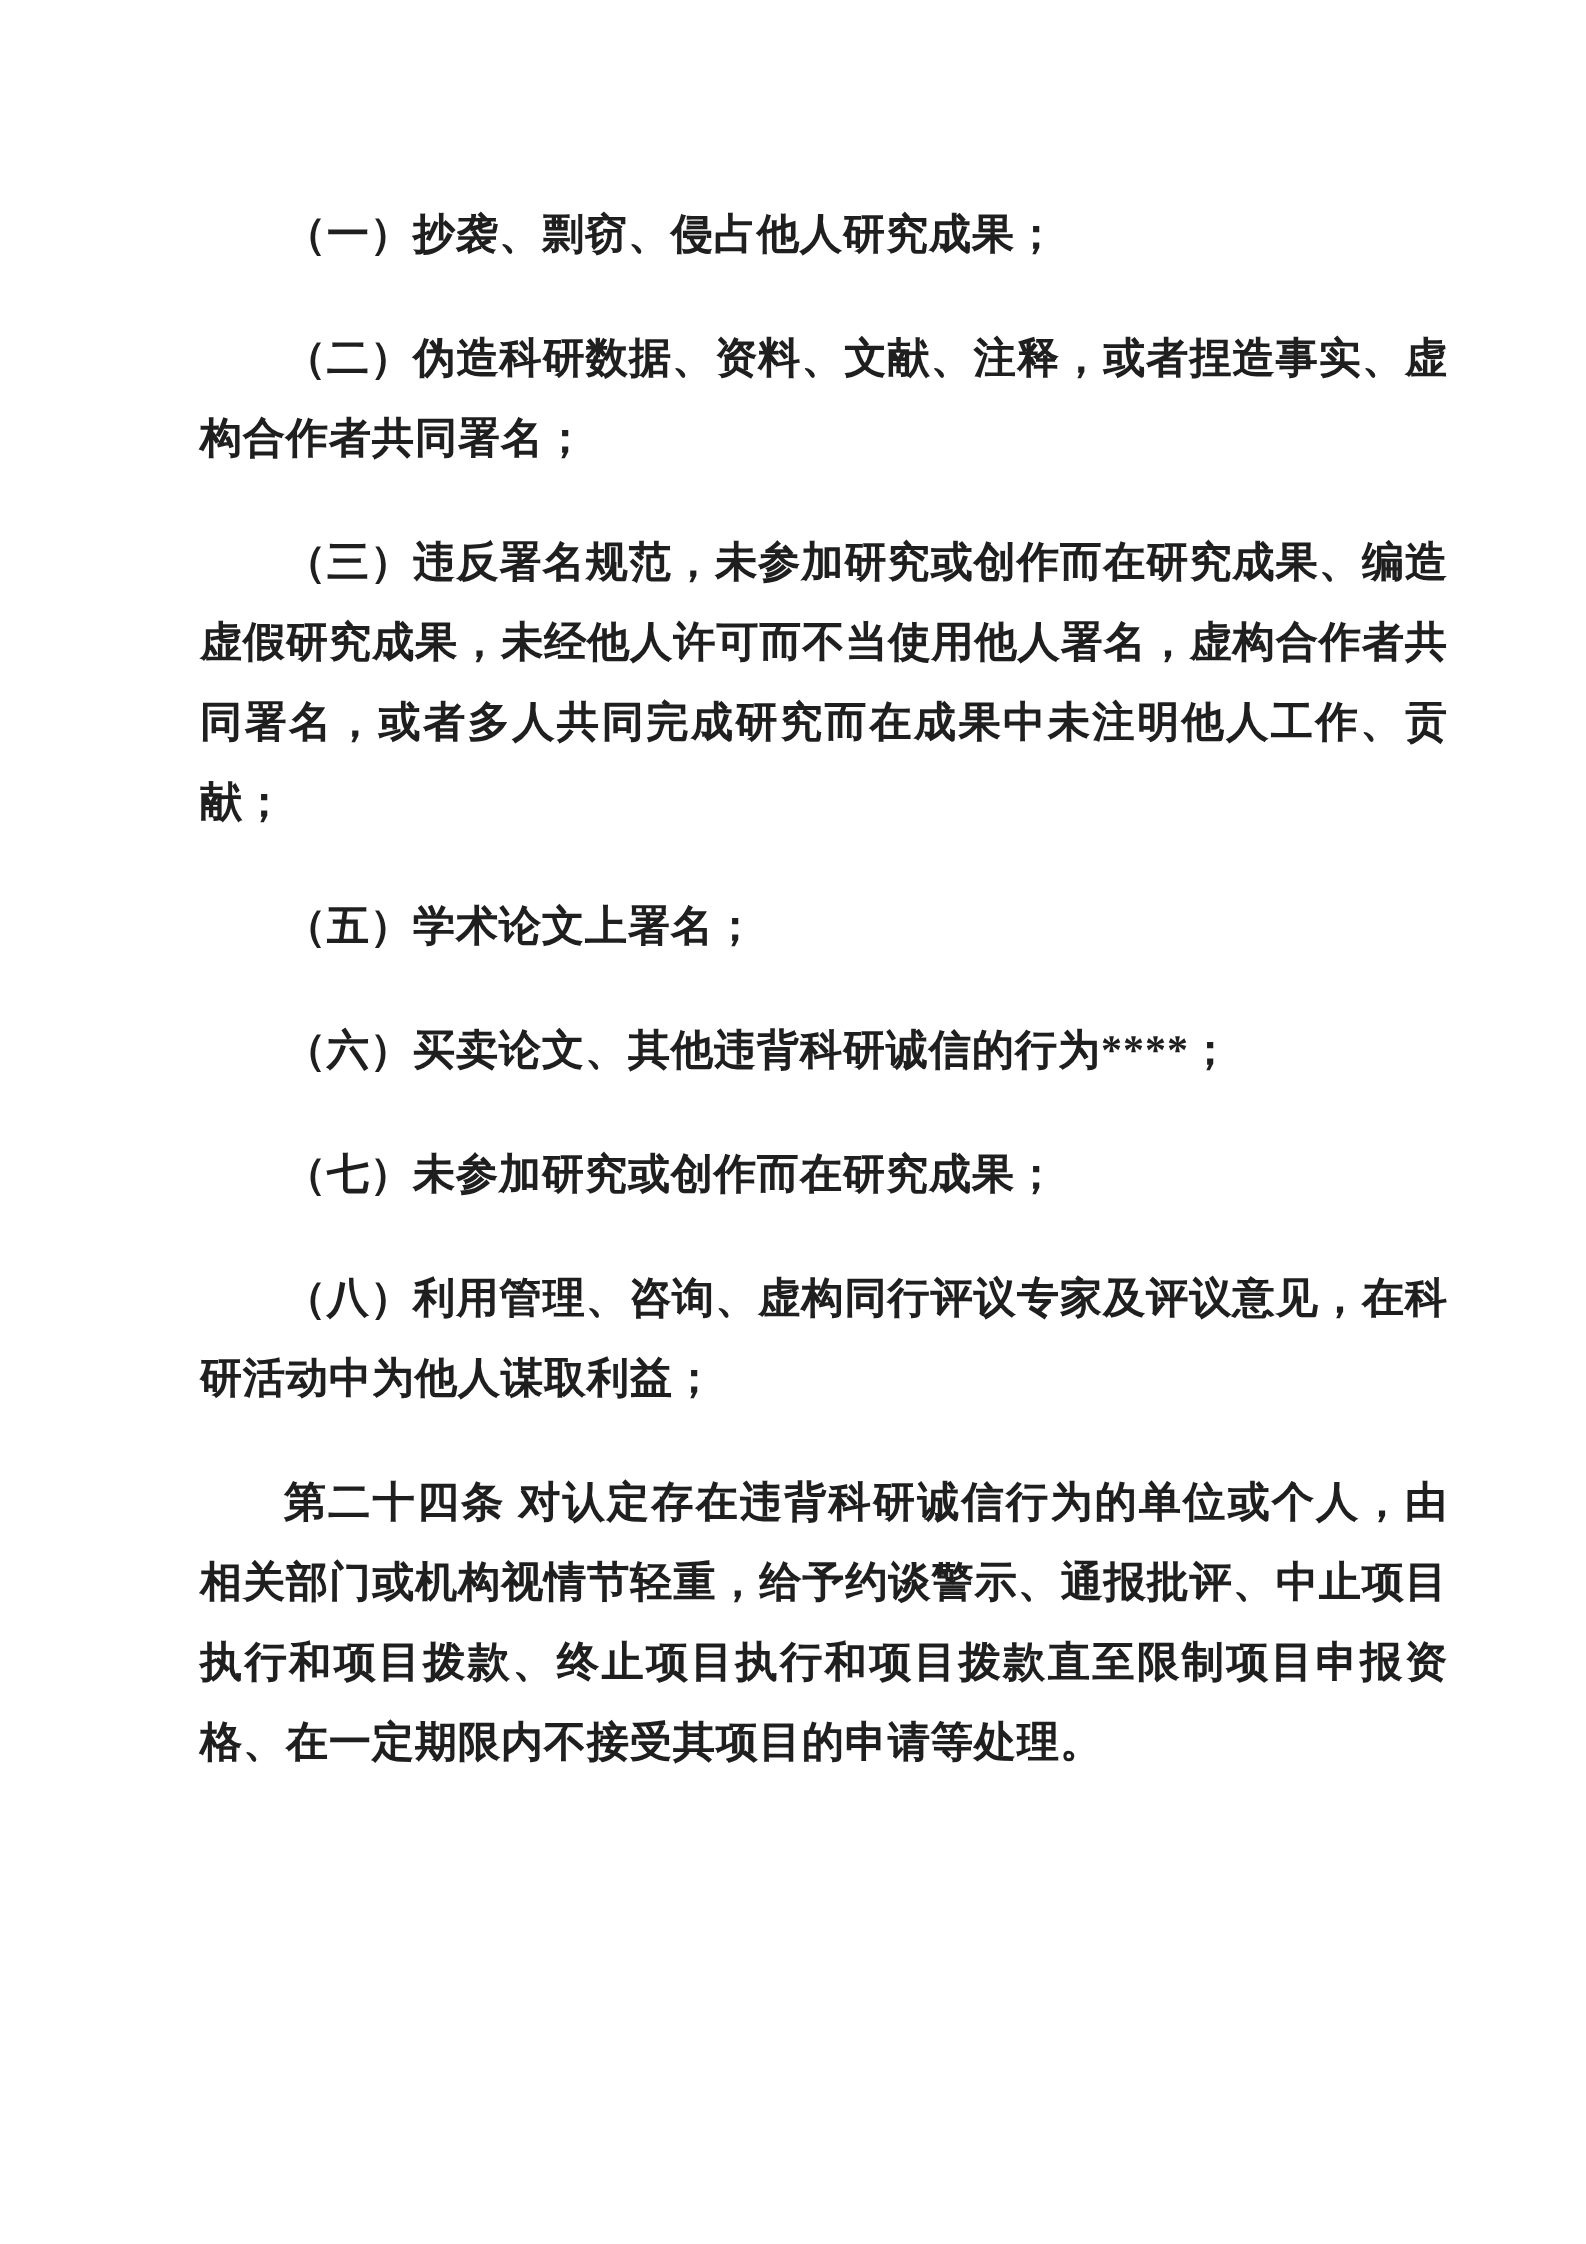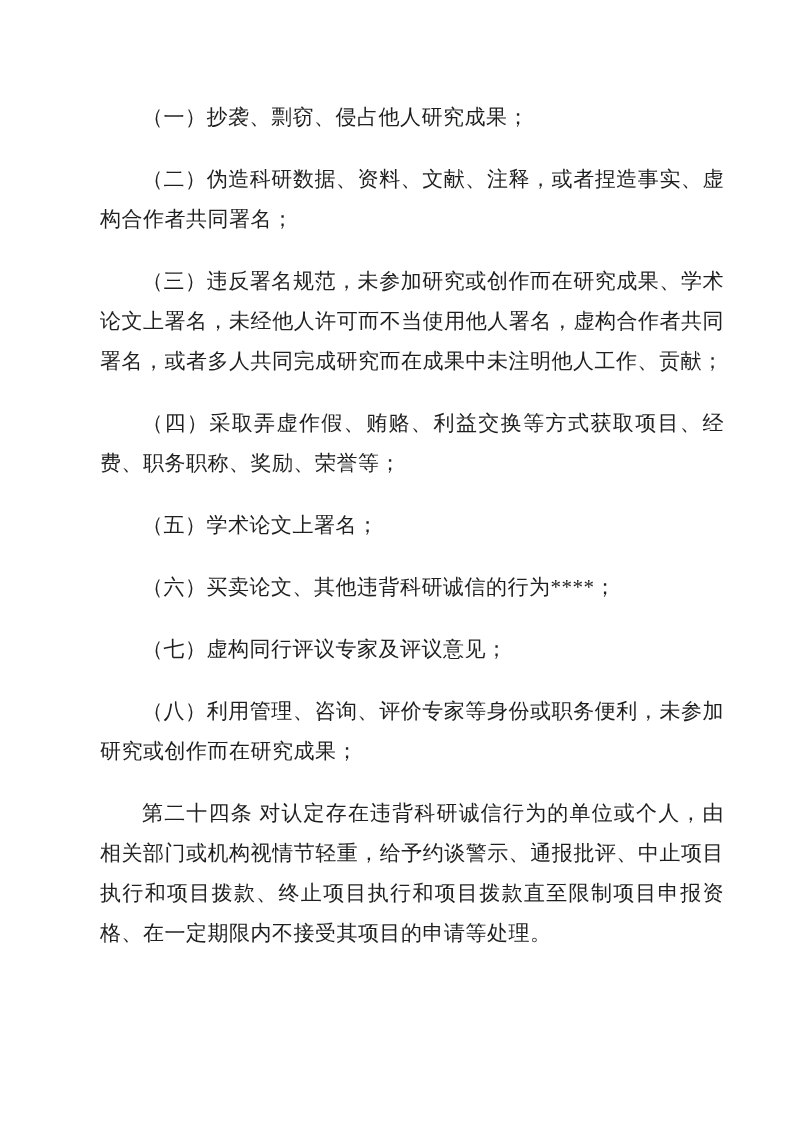--- a/index.html
+++ b/index.html
@@ -13,20 +13,21 @@
     overflow: hidden;
   }
   .page {
     box-sizing: border-box;
     width: 793px;
     height: 1122px;
     background: #ffffff;
     padding: 97px 69px 40px 100px;
     font-family: "Liberation Serif", "DejaVu Serif", serif;
     color: #1f1f1f;
+    font-weight: bold;
   }
   .doc-body p.para {
     margin: 0 0 22px 0;
     font-size: 21px;
     line-height: 40px;
     letter-spacing: 0.5px;
     text-align: justify;
     text-indent: 42px; 
     word-break: break-all;
   }
@@ -34,21 +35,20 @@
     margin-bottom: 16px;
   }
 </style>
 </head>
 <body>
 
 <div class="page" style="background: rgb(255, 255, 255); color: rgb(31, 31, 31);">
   <div class="doc-body" id="doc-body">
       <p class="para">（一）抄袭、剽窃、侵占他人研究成果；</p>
       <p class="para">（二）伪造科研数据、资料、文献、注释，或者捏造事实、虚构合作者共同署名；</p>
-      <p class="para">（三）违反署名规范，未参加研究或创作而在研究成果、学术论文上署名，未经他人许可而不当使用他人署名，虚构合作者共同署名，或者多人共同完成研究而在成果中未注明他人工作、贡献；</p>
-      <p class="para">（四）采取弄虚作假、贿赂、利益交换等方式获取项目、经费、职务职称、奖励、荣誉等；</p>
+      <p class="para">（三）违反署名规范，未参加研究或创作而在研究成果、编造虚假研究成果，未经他人许可而不当使用他人署名，虚构合作者共同署名，或者多人共同完成研究而在成果中未注明他人工作、贡献；</p>
       <p class="para">（五）学术论文上署名；</p>
       <p class="para">（六）买卖论文、其他违背科研诚信的行为****；</p>
-      <p class="para">（七）虚构同行评议专家及评议意见；</p>
-      <p class="para">（八）利用管理、咨询、评价专家等身份或职务便利，未参加研究或创作而在研究成果；</p>
+      <p class="para">（七）未参加研究或创作而在研究成果；</p>
+      <p class="para">（八）利用管理、咨询、虚构同行评议专家及评议意见，在科研活动中为他人谋取利益；</p>
       <p class="para">第二十四条 对认定存在违背科研诚信行为的单位或个人，由相关部门或机构视情节轻重，给予约谈警示、通报批评、中止项目执行和项目拨款、终止项目执行和项目拨款直至限制项目申报资格、在一定期限内不接受其项目的申请等处理。</p>
     </div>
 </div>
 
 </body></html>

